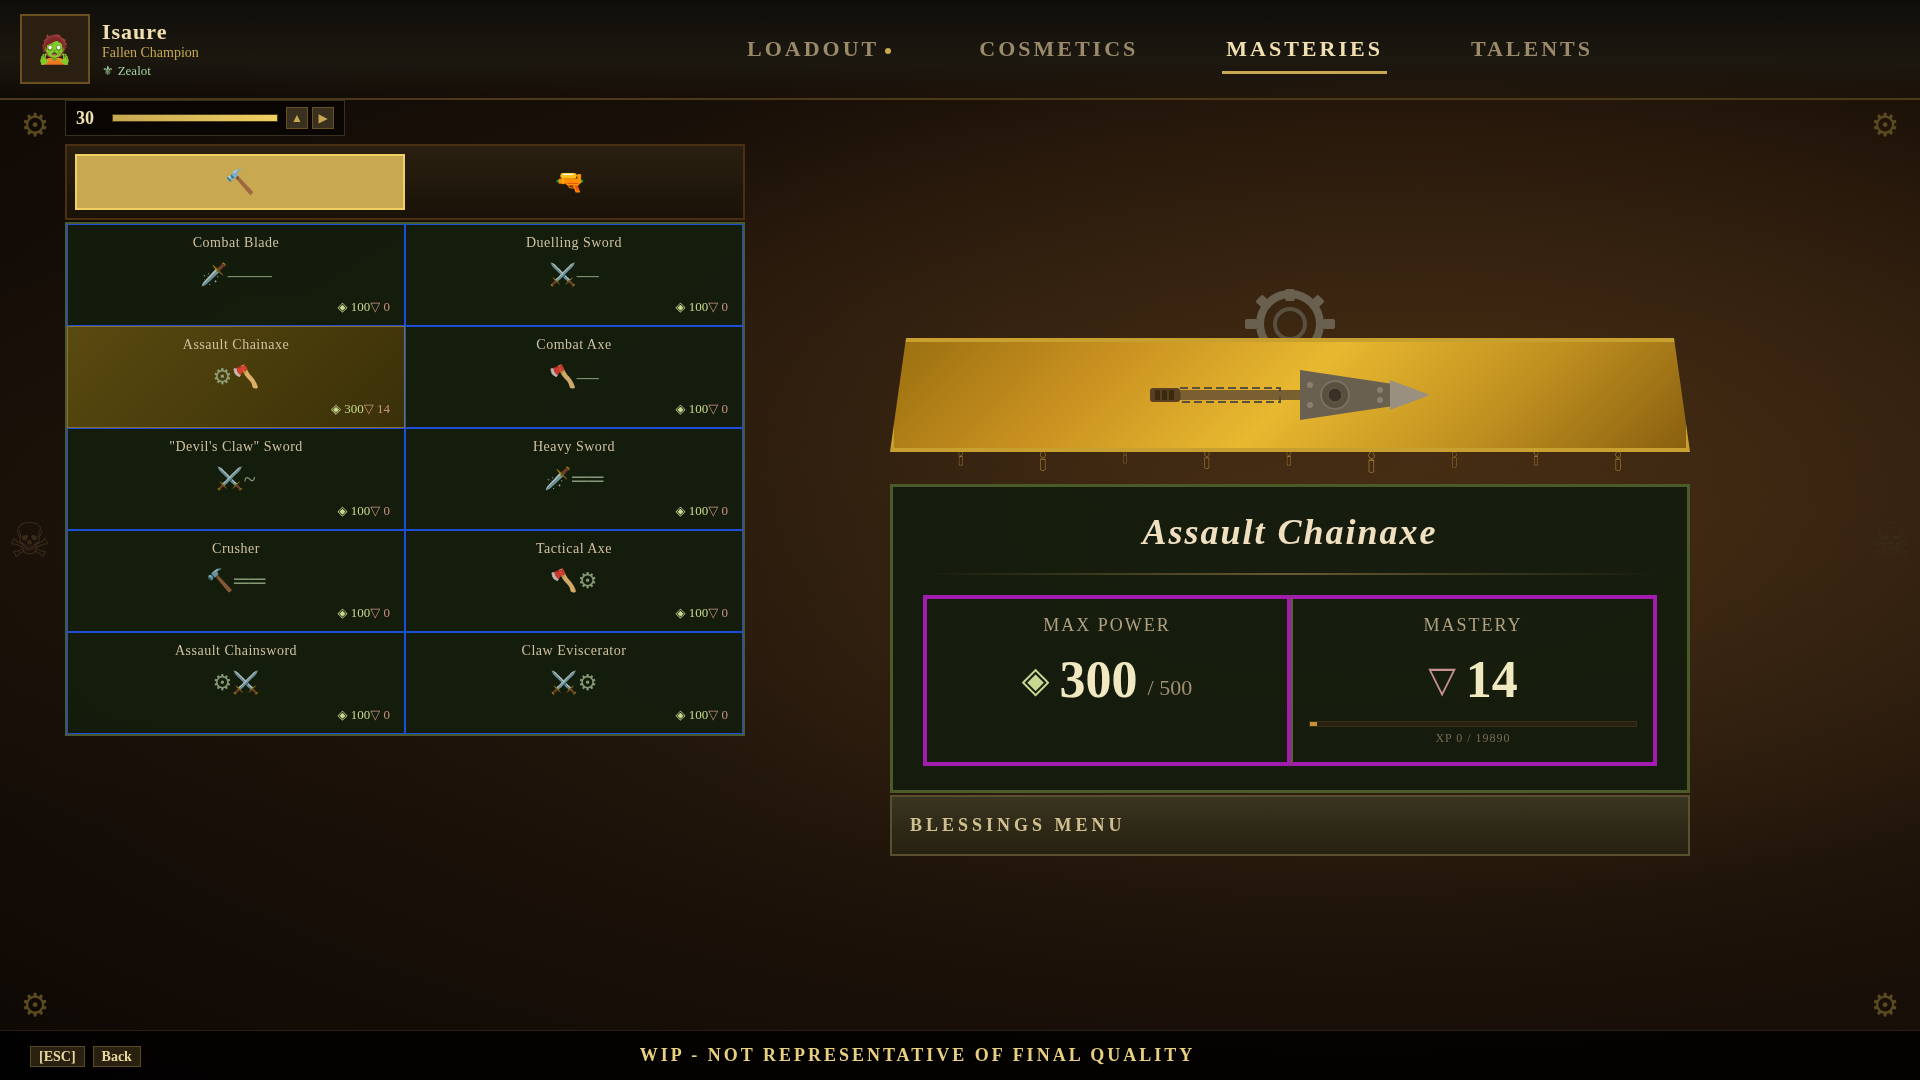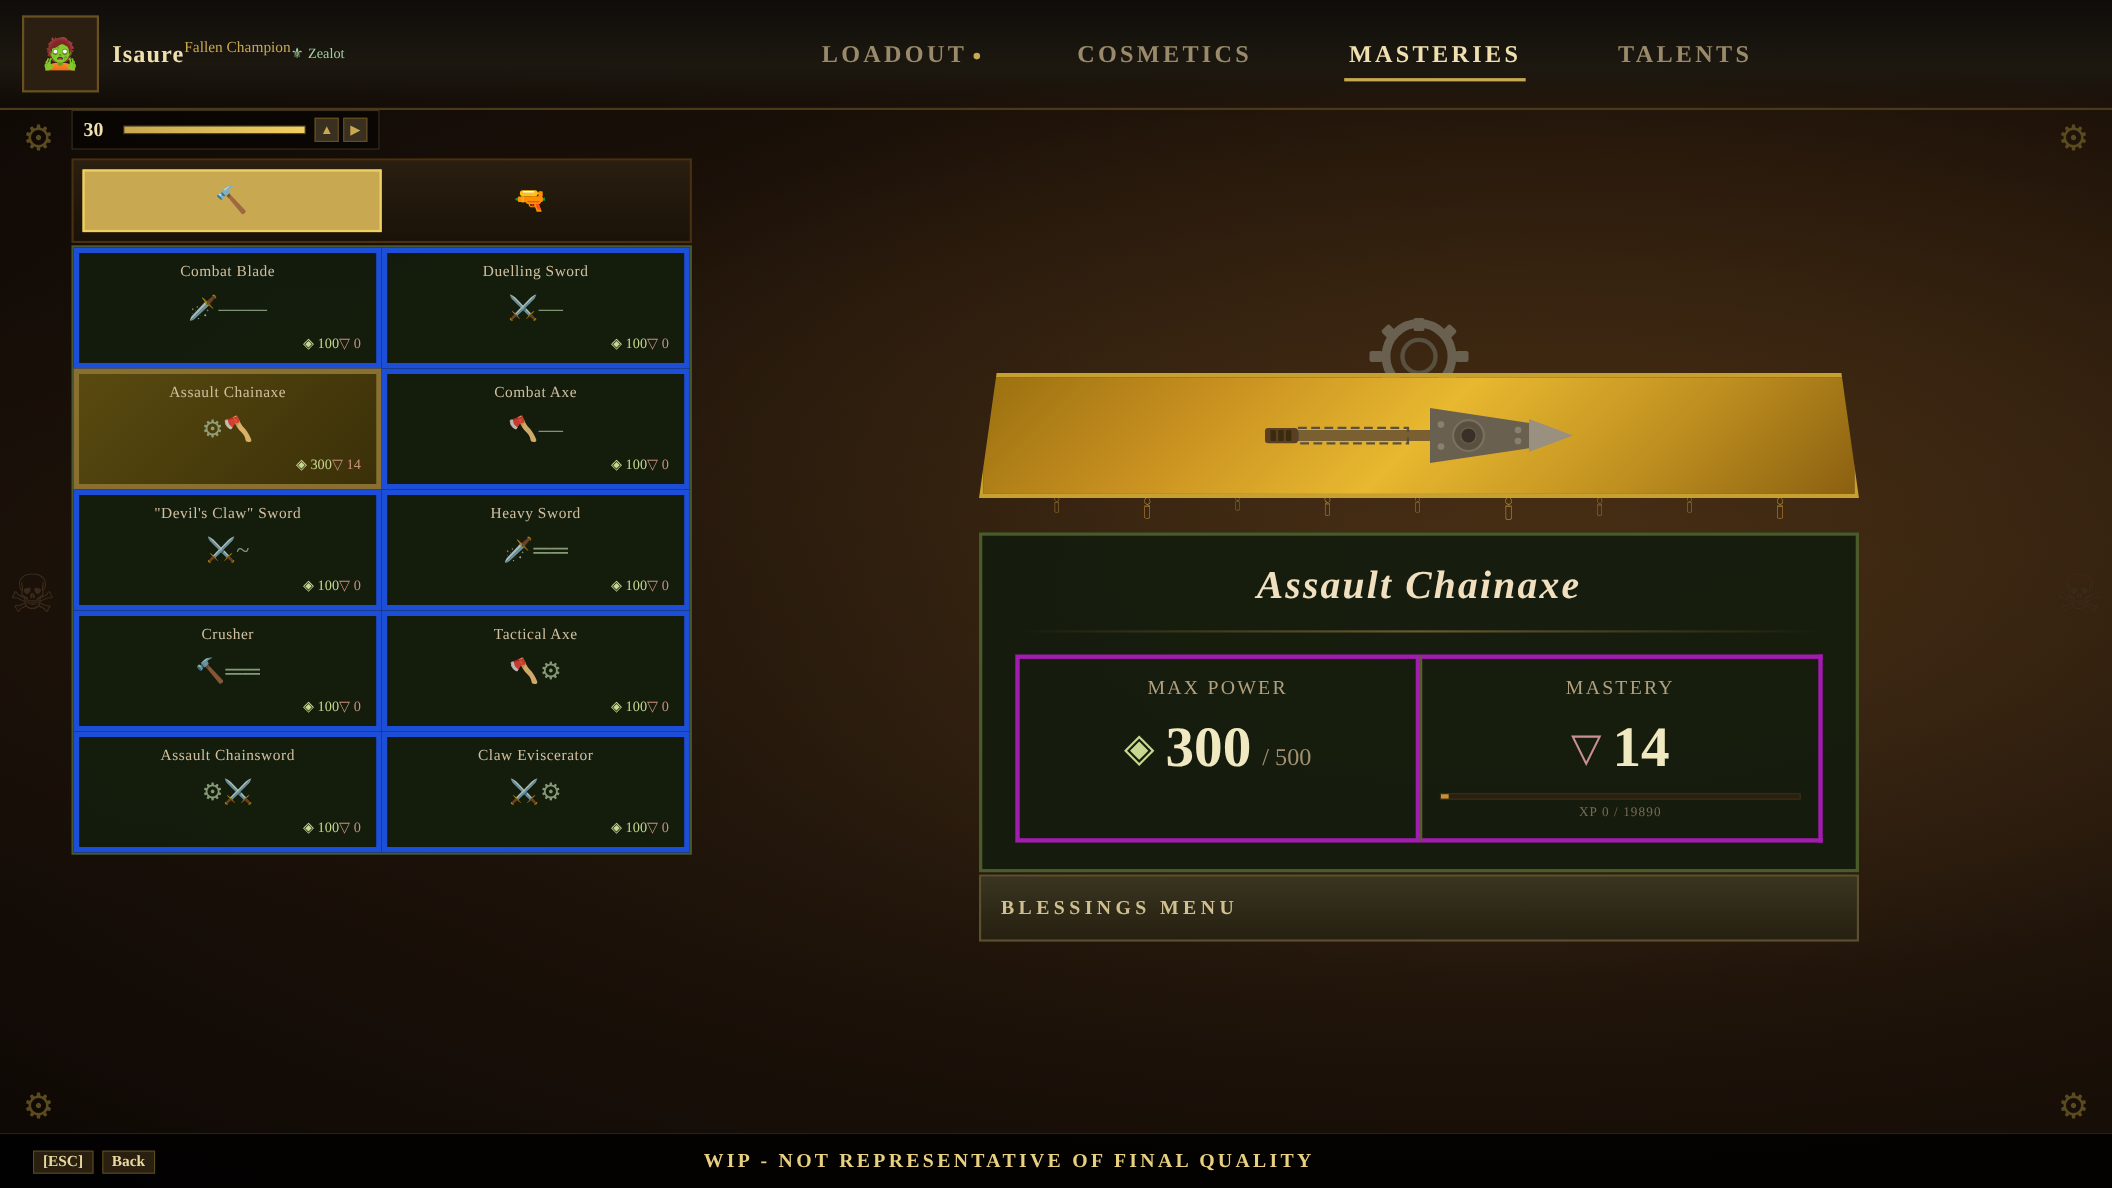--- a/index.html
+++ b/index.html
@@ -55,20 +55,21 @@
       height: 70px;
       background: #2a1f10;
       border: 2px solid #6a5020;
       display: flex;
       align-items: center;
       justify-content: center;
       font-size: 28px;
     }
     .char-details {
       display: flex;
+      flex-direction: column;
     }
     .char-name {
       font-size: 22px;
       font-weight: bold;
       color: #f0e0b0;
       letter-spacing: 1px;
     }
     .char-title {
       font-size: 14px;
       color: #c8a850;
@@ -119,21 +120,21 @@
       display: inline-block;
       margin-left: 6px;
       vertical-align: middle;
     }
 
     
     .left-panel {
       position: absolute;
       top: 100px;
       left: 65px;
-      width: 564px;
+      width: 680px;
       bottom: 50px;
       z-index: 5;
     }
 
     
     .level-bar {
       display: flex;
       align-items: center;
       gap: 8px;
       margin-bottom: 8px;
@@ -220,21 +221,21 @@
     }
 
     .weapons-grid {
       display: grid;
       grid-template-columns: 1fr 1fr;
       gap: 0;
     }
 
     .weapon-item {
       padding: 10px 14px;
-      border: 5px solid #1d4ed8;
+      border: 1px solid #1d4ed8;
       cursor: pointer;
       background: rgba(20,30,12,0.8);
       transition: background 0.1s;
     }
     .weapon-item.selected {
       background: linear-gradient(135deg, #5a4a10 0%, #3a3008 100%);
       border-color: #8a7030;
     }
     .weapon-item-name {
       font-size: 14px;

